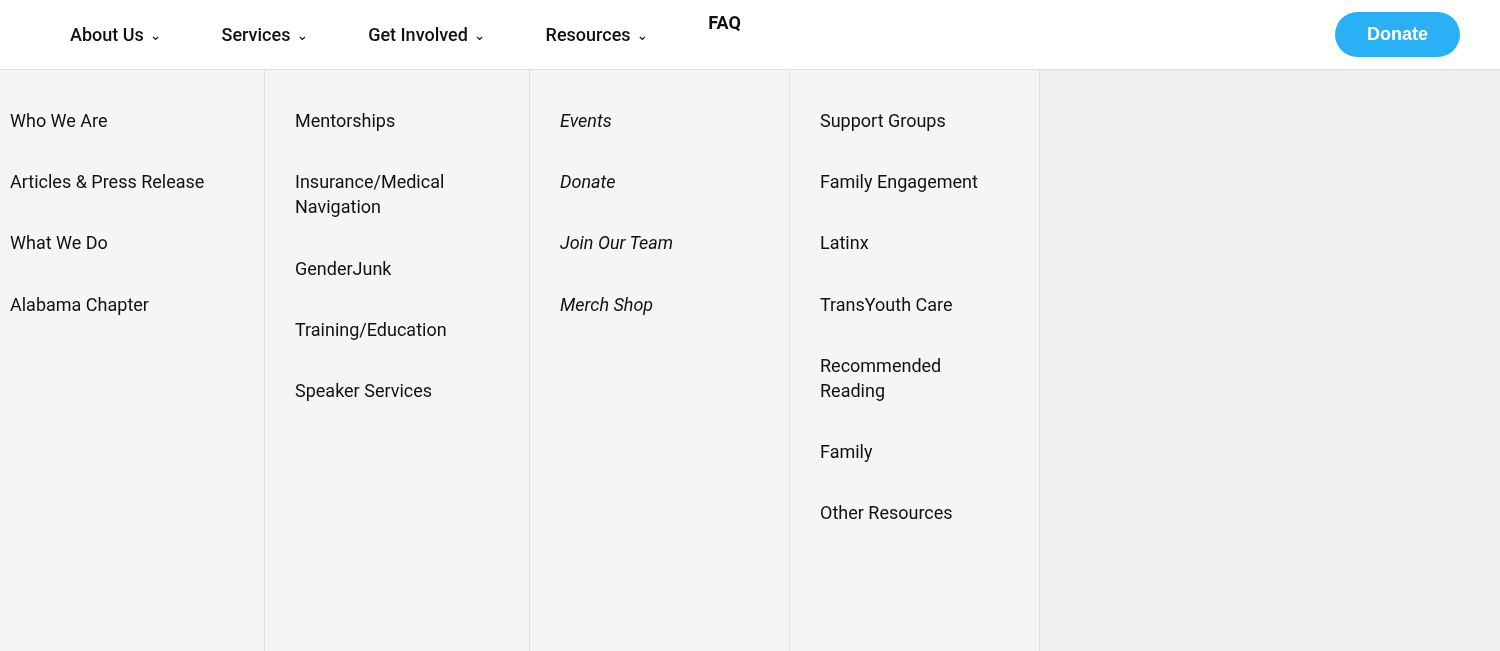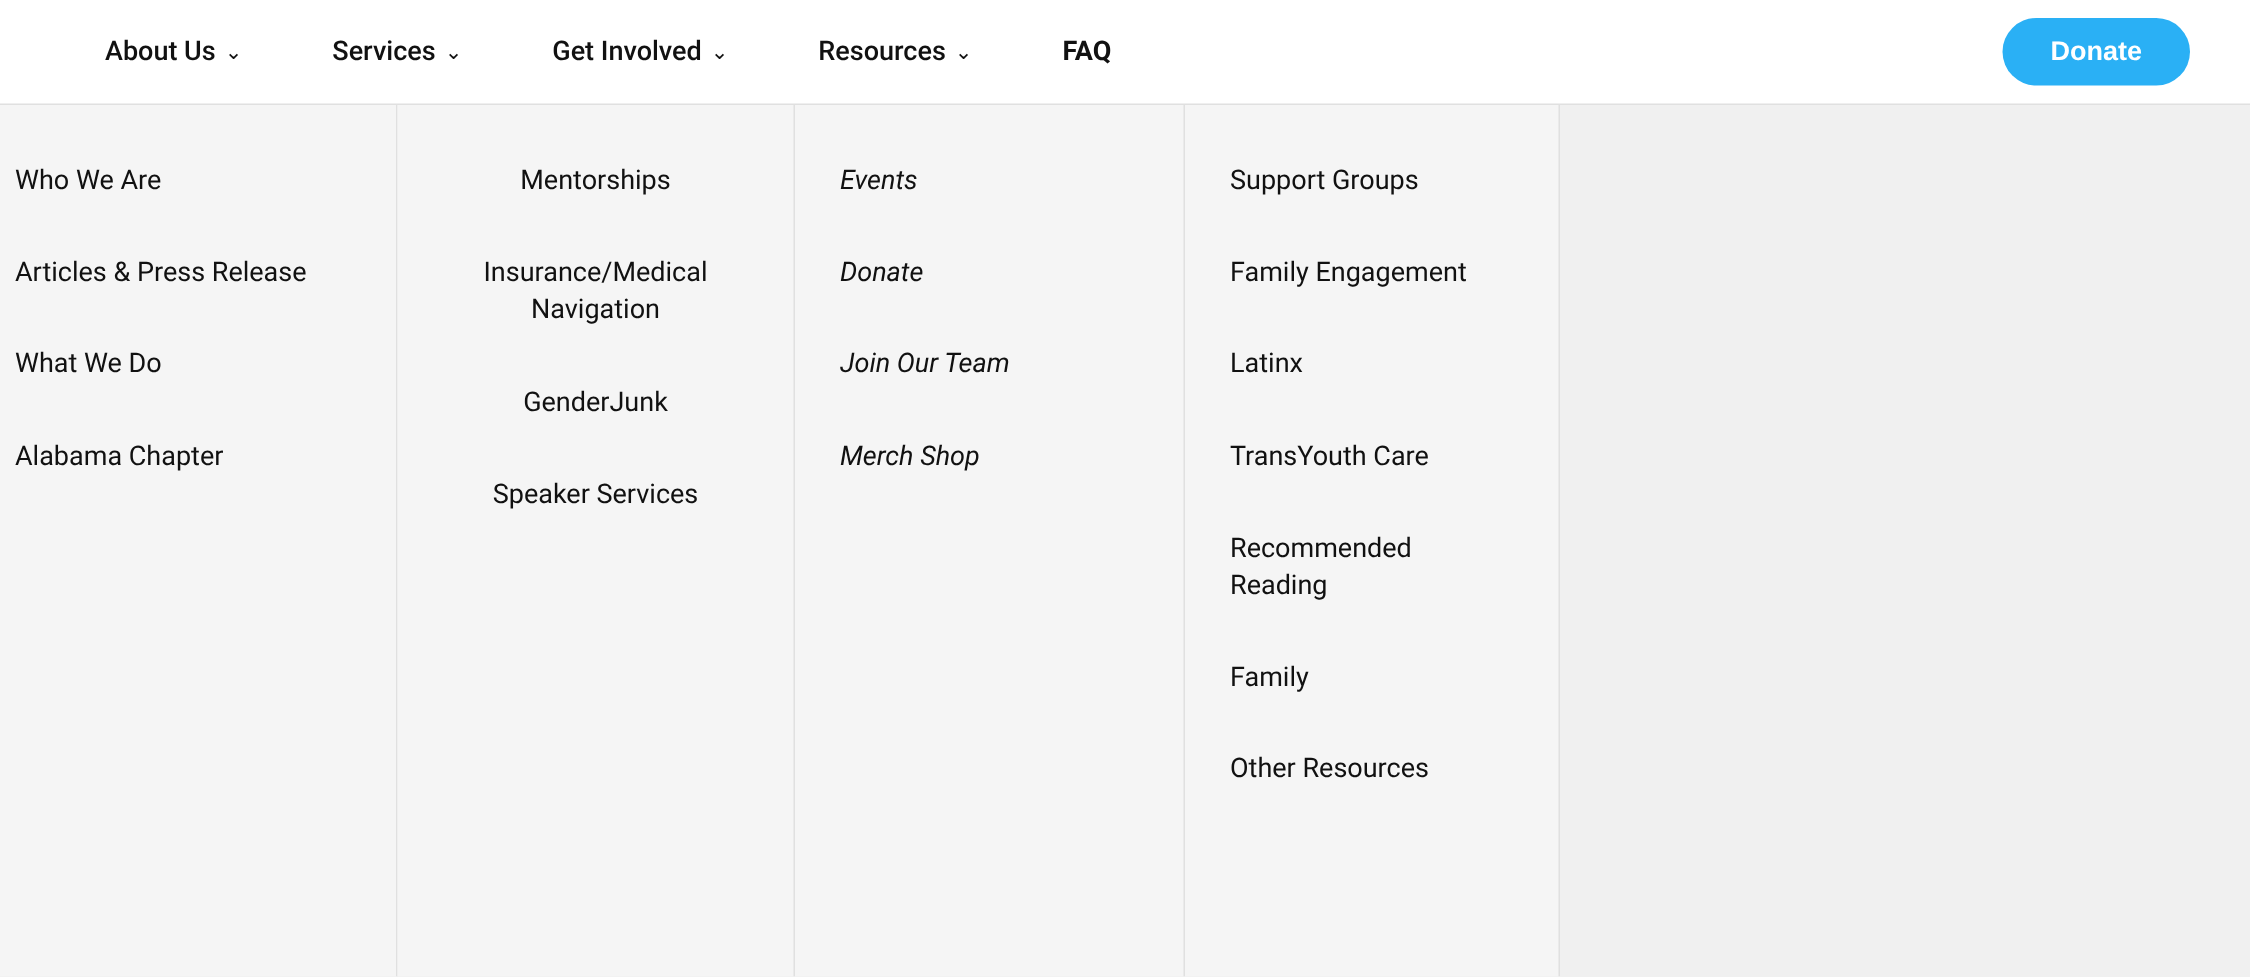--- a/index.html
+++ b/index.html
@@ -39,21 +39,21 @@
       white-space: nowrap;
     }
 
     .nav-item .chevron {
       font-size: 14px;
       color: #111;
     }
 
     .nav-faq {
       display: flex;
-      align-items: center;
+      align-items: flex-start;
       padding: 0 30px;
       height: 100%;
       cursor: pointer;
       font-size: 18px;
       font-weight: 700;
       color: #111;
     }
 
     .nav-donate-btn {
       margin-left: auto;
@@ -82,21 +82,20 @@
 
     .dropdown-col.about {
       width: 265px;
       border-right: 1px solid #e0e0e0;
       padding-left: 10px;
     }
 
     .dropdown-col.services {
       width: 265px;
       border-right: 1px solid #e0e0e0;
-      text-align: center;
     }
 
     .dropdown-col.get-involved {
       width: 260px;
       border-right: 1px solid #e0e0e0;
       font-style: italic;
     }
 
     .dropdown-col.resources {
       width: 250px;
@@ -150,20 +149,21 @@
     <a class="dropdown-item">Who We Are</a>
     <a class="dropdown-item">Articles &amp; Press Release</a>
     <a class="dropdown-item">What We Do</a>
     <a class="dropdown-item">Alabama Chapter</a>
   </div>
 
   <div class="dropdown-col services">
     <a class="dropdown-item">Mentorships</a>
     <a class="dropdown-item">Insurance/Medical Navigation</a>
     <a class="dropdown-item">GenderJunk</a>
+    <a class="dropdown-item">Training/Education</a>
     <a class="dropdown-item">Speaker Services</a>
   </div>
 
   <div class="dropdown-col get-involved">
     <a class="dropdown-item">Events</a>
     <a class="dropdown-item">Donate</a>
     <a class="dropdown-item">Join Our Team</a>
     <a class="dropdown-item">Merch Shop</a>
   </div>
 

